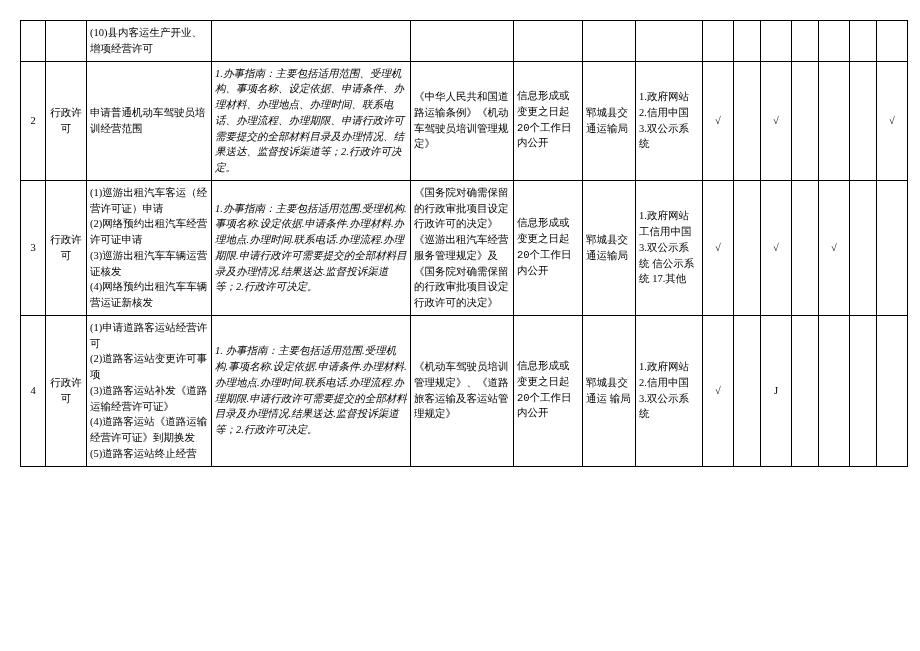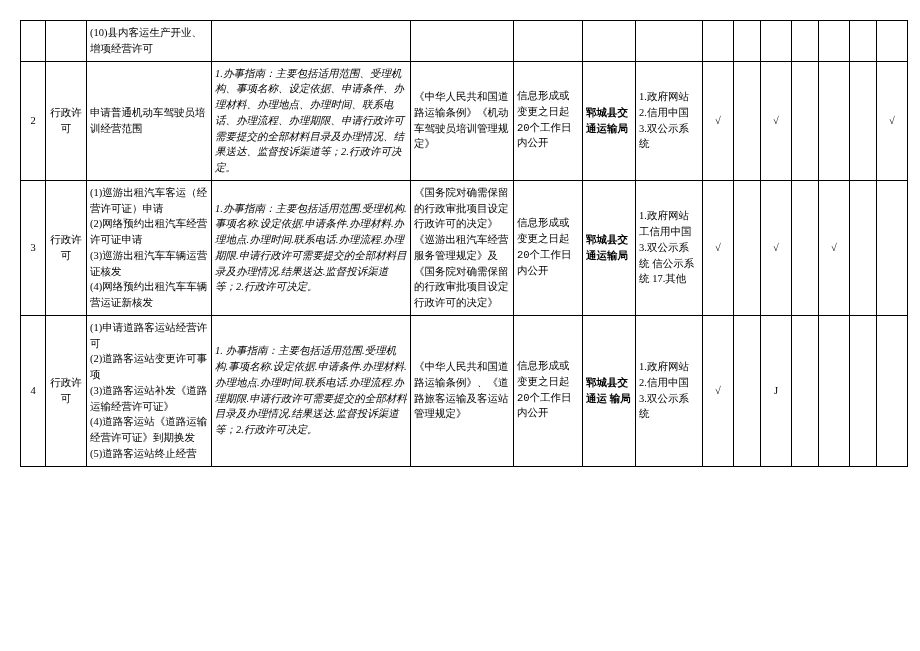--- a/index.html
+++ b/index.html
@@ -22,21 +22,21 @@
     word-wrap: break-word;
     line-height: 1.5;
     font-size: 10.5px;
   }
   .c-num { width: 18px; text-align: center; }
   .c-type { width: 34px; text-align: center; }
   .c-item { width: 118px; text-align: left; }
   .c-guide { width: 192px; text-align: left; font-style: italic; }
   .c-basis { width: 96px; text-align: left; margin-left: 31px; }
   .c-time { width: 62px; text-align: left; font-family: Liberation Mono, monospace; }
-  .c-org { width: 46px; text-align: left; font-weight: bold; }
+  .c-org { width: 46px; text-align: left; }
   .c-platform { width: 60px; text-align: left; }
   .c-chk { width: 24px; text-align: center; }
   .c-chk2 { width: 20px; text-align: center; }
 </style>
 </head>
 <body>
 
 <table>
 <tbody>
 <tr>
@@ -88,21 +88,21 @@
   <td class="c-chk2"></td>
   <td class="c-chk">√</td>
   <td class="c-chk2"></td>
   <td class="c-chk"></td>
 </tr>
 <tr>
   <td class="c-num">4</td>
   <td class="c-type">行政许可</td>
   <td class="c-item">(1)申请道路客运站经营许可<br>(2)道路客运站变更许可事项<br>(3)道路客运站补发《道路运输经营许可证》<br>(4)道路客运站《道路运输经营许可证》到期换发<br>(5)道路客运站终止经营</td>
   <td class="c-guide">1. 办事指南：主要包括适用范围.受理机构.事项名称.设定依据.申请条件.办理材料.办理地点.办理时间.联系电话.办理流程.办理期限.申请行政许可需要提交的全部材料目录及办理情况.结果送达.监督投诉渠道等；2.行政许可决定。</td>
-  <td class="c-basis">《中华人民共和国道路运输条例》、《道路旅客运输及客运站管理规定》</td>
+  <td class="c-basis">《机动车驾驶员培训管理规定》、《道路旅客运输及客运站管理规定》</td>
   <td class="c-time">信息形成或变更之日起20个工作日内公开</td>
   <td class="c-org">郓城县交通运 输局</td>
   <td class="c-platform">1.政府网站 2.信用中国 3.双公示系统</td>
   <td class="c-chk">√</td>
   <td class="c-chk2"></td>
   <td class="c-chk">J</td>
   <td class="c-chk2"></td>
   <td class="c-chk"></td>
   <td class="c-chk2"></td>
   <td class="c-chk"></td>

